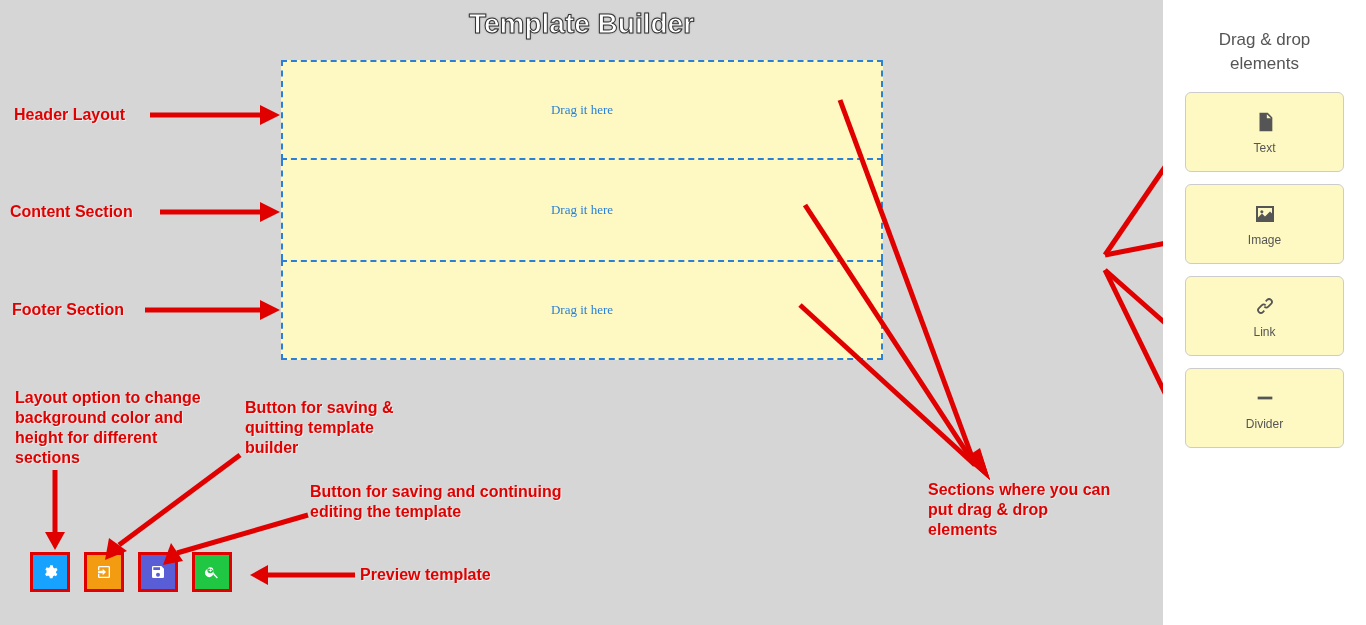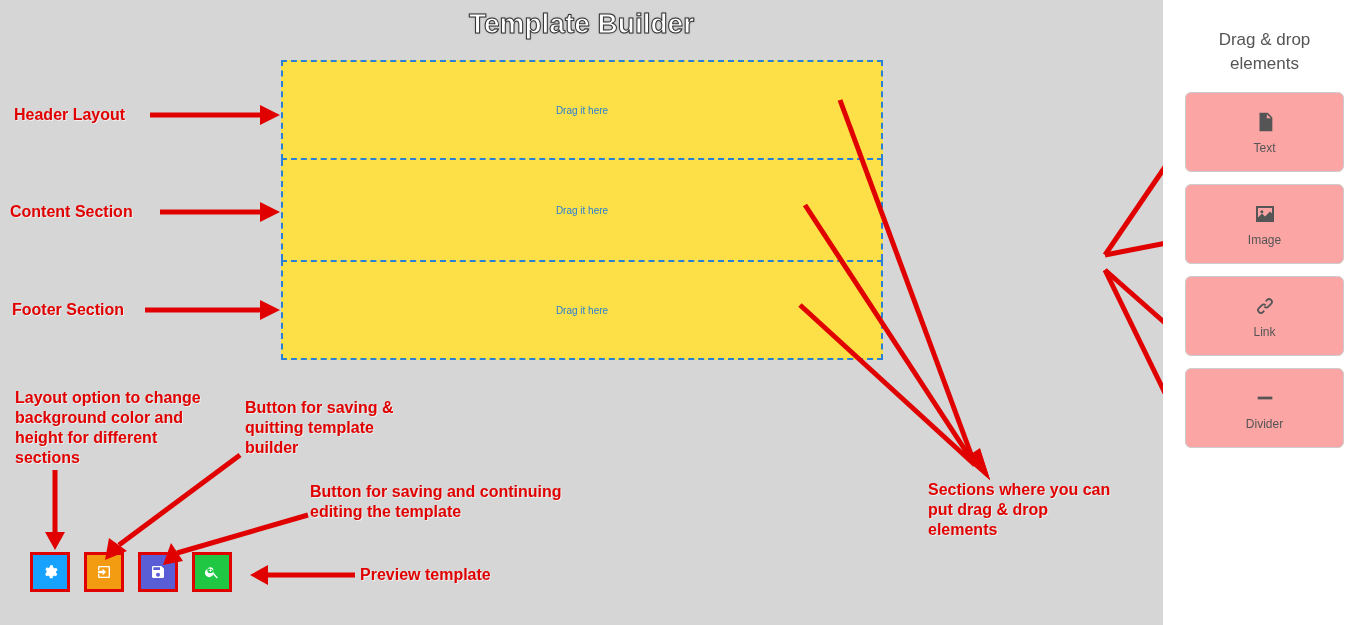--- a/index.html
+++ b/index.html
@@ -9,37 +9,37 @@
       background: #d6d6d6; position: relative; overflow: hidden;
     }
     .main { position: absolute; left: 0; top: 0; width: 1163px; height: 625px; }
     .title {
       position: absolute; left: 0; top: 8px; width: 1163px; text-align: center;
       font-size: 28px; font-weight: 700; color: #fff;
       -webkit-text-stroke: 1px #333; text-shadow: 0 0 2px #666;
     }
     .drop-col { position: absolute; left: 281px; top: 60px; width: 602px; }
     .drop-zone {
-      width: 100%; background: #fde047; border: 2px dashed #2a7fd6;
+      width: 100%; background: #fef9c3; border: 2px dashed #2a7fd6;
       display: flex; align-items: center; justify-content: center;
-      font-family: Liberation Sans, sans-serif; font-size: 10px; color: #2a7fd6;
+      font-family: Liberation Serif, serif; font-size: 13px; color: #2a7fd6;
     }
     .drop-zone:nth-child(1),.drop-zone:nth-child(3){height:100px}
     .drop-zone:nth-child(2){height:100px;border-top:none;border-bottom:none}
 
     .sidebar {
       position: absolute; right: 0; top: 0; width: 203px; height: 625px;
       background: #fff; padding: 22px;
     }
     .sidebar-title { text-align: center; font-size: 17px; color: #555; line-height: 1.4; padding: 6px 10px 16px; }
     .elements { display:flex; flex-direction:column; gap:12px; }
     .element {
       border:1px solid #ccc; border-radius:6px; height:80px;
       display:flex; flex-direction:column; align-items:center; justify-content:center; gap:6px;
-      cursor:grab; background:#fca5a5;
+      cursor:grab; background:#fef9c3;
     }
     .element .eicon{width:26px;height:26px;display:flex;align-items:center;justify-content:center;font-size:22px;color:#444}
     .element .elabel{font-size:12px;color:#555}
 
     .toolbar{position:absolute;left:30px;top:552px;display:flex;gap:14px}
     .tbtn{width:40px;height:40px;border:3px solid #e10000;display:flex;align-items:center;justify-content:center;color:#fff;cursor:pointer}
     .tbtn svg{width:16px;height:16px;fill:#fff}
     .tb-settings{background:#17a2ff}.tb-savequit{background:#f39c12}
     .tb-savecont{background:#5a5ed6}.tb-preview{background:#1fc742}
 

